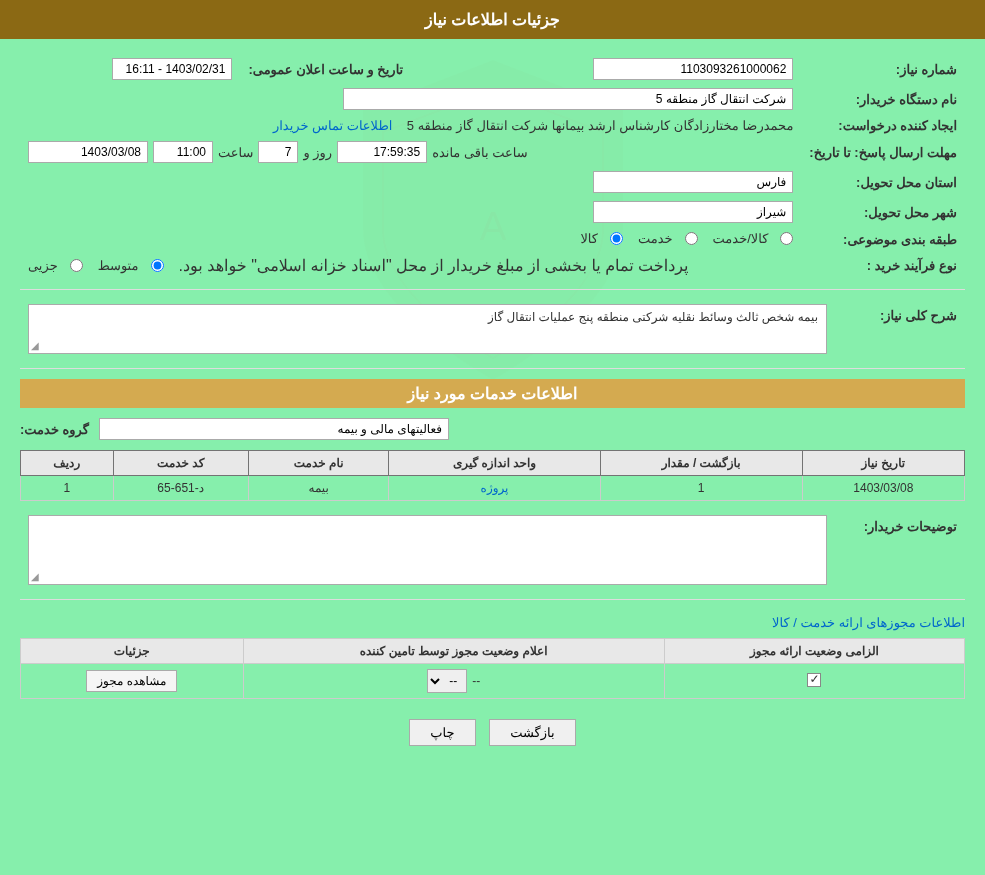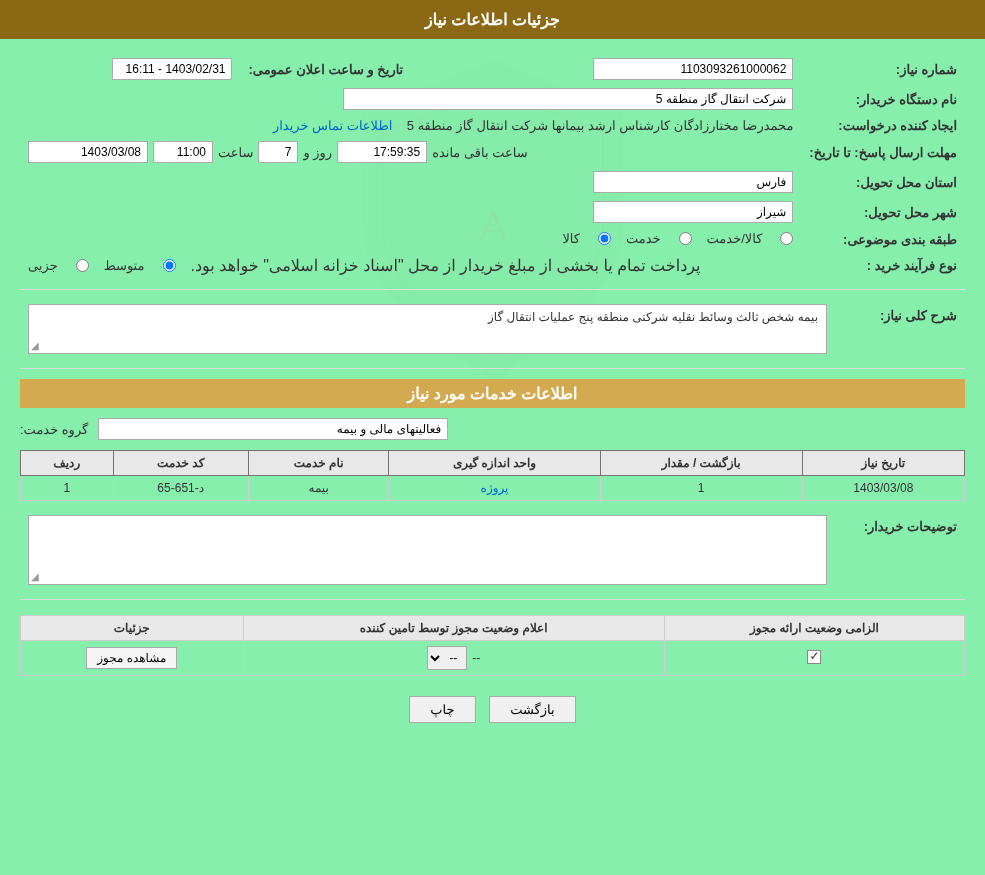--- a/index.html
+++ b/index.html
@@ -66,21 +66,21 @@
       text-decoration: none;
     }
     .radio-group {
       display: inline-flex;
       gap: 15px;
       align-items: center;
     }
     .radio-item {
       display: flex;
       align-items: center;
-      gap: 18px;
+      gap: 12px;
     }
     .process-type-row {
       display: flex;
       align-items: center;
       gap: 15px;
       justify-content: flex-end;
     }
     .process-note {
       color: #333;
       font-size: 16px;
@@ -95,21 +95,21 @@
       margin-bottom: 10px;
     }
     .group-row {
       display: flex;
       align-items: center;
       gap: 10px;
       margin-bottom: 10px;
       justify-content: flex-end;
     }
     .group-label {
-      font-weight: normal;
+      font-weight: bold;
       white-space: nowrap;
       text-align: center;
     }
     .services-table {
       width: 100%;
       border-collapse: collapse;
       font-size: 12px;
     }
     .services-table th {
       background: #e8e8e8;
@@ -417,20 +417,23 @@
             <span class="desc-box-resize">◢</span>
           </div>
         </td>
       </tr>
     </tbody>
       </table>
 
     <hr class="separator-line">
 
     <div class="licenses-section">
+      <div style="text-align:right; margin-bottom:8px;">
+        <a class="licenses-link">اطلاعات مجوزهای ارائه خدمت / کالا</a>
+      </div>
       <table class="licenses-table">
         <thead>
           <tr>
             <th>الزامی وضعیت ارائه مجوز</th>
             <th>اعلام وضعیت مجوز توسط تامین کننده</th>
             <th>جزئیات</th>
           </tr>
         </thead>
         <tbody id="licenses-tbody">
         <tr>

